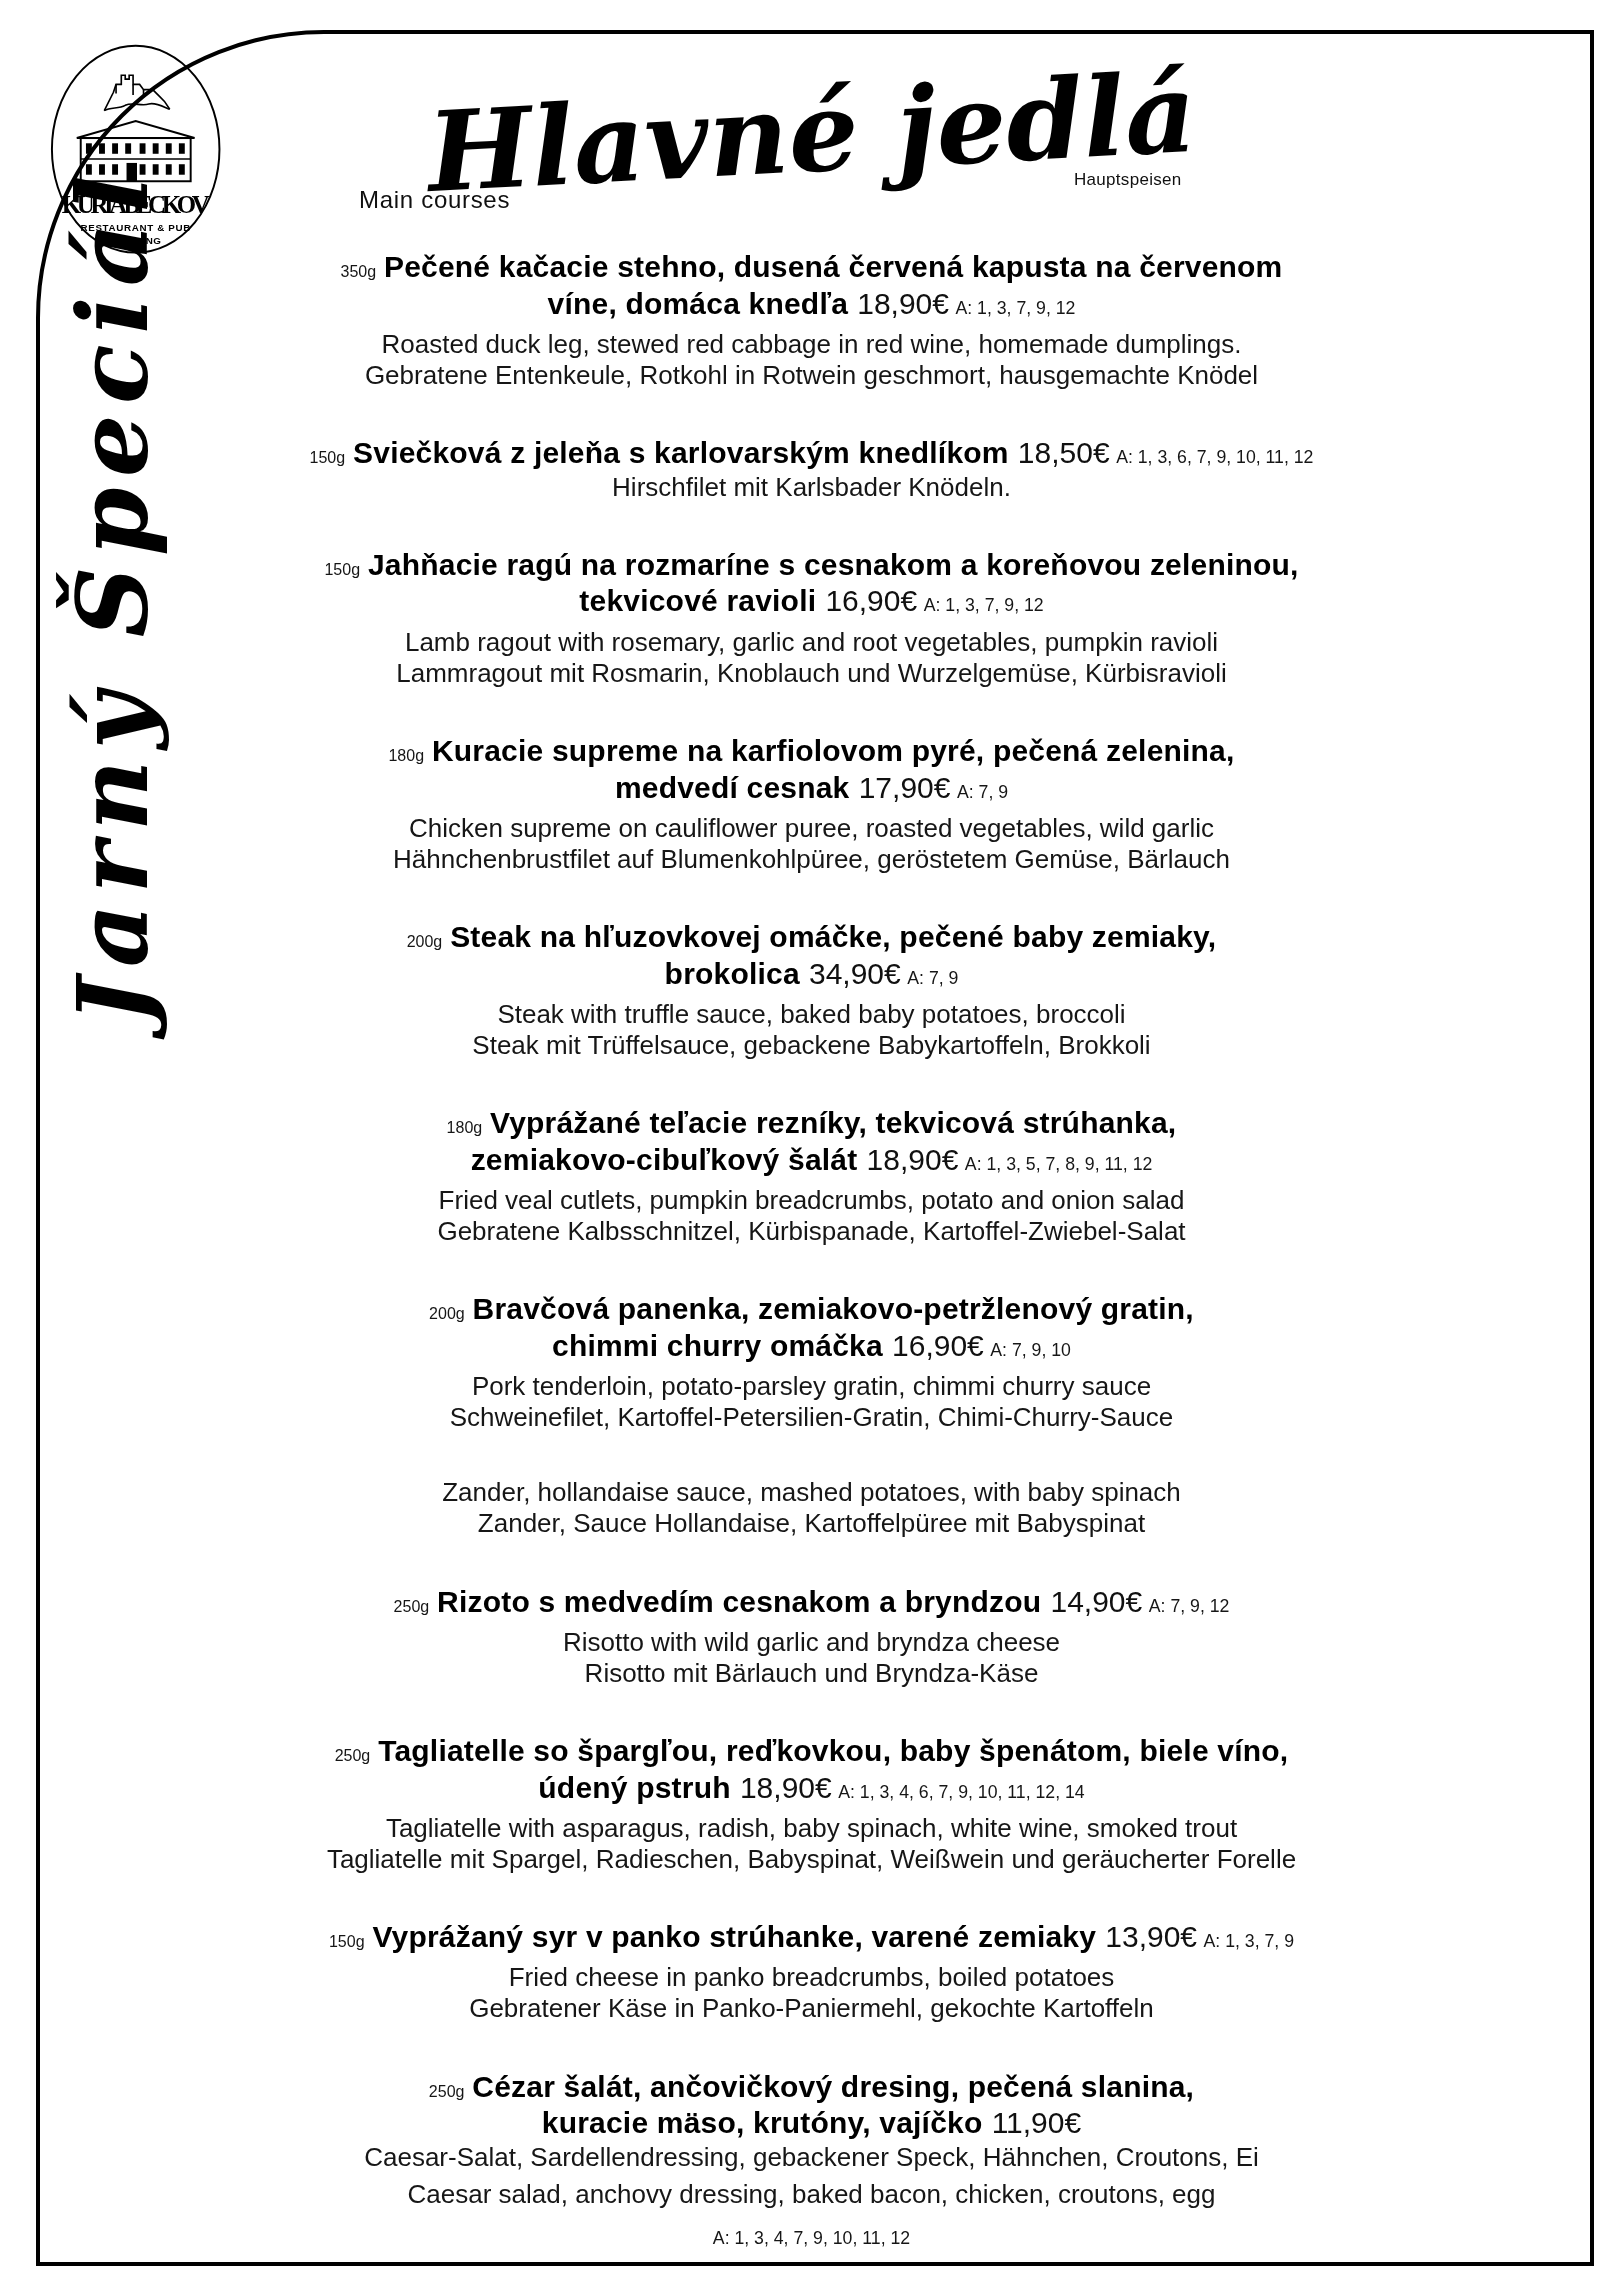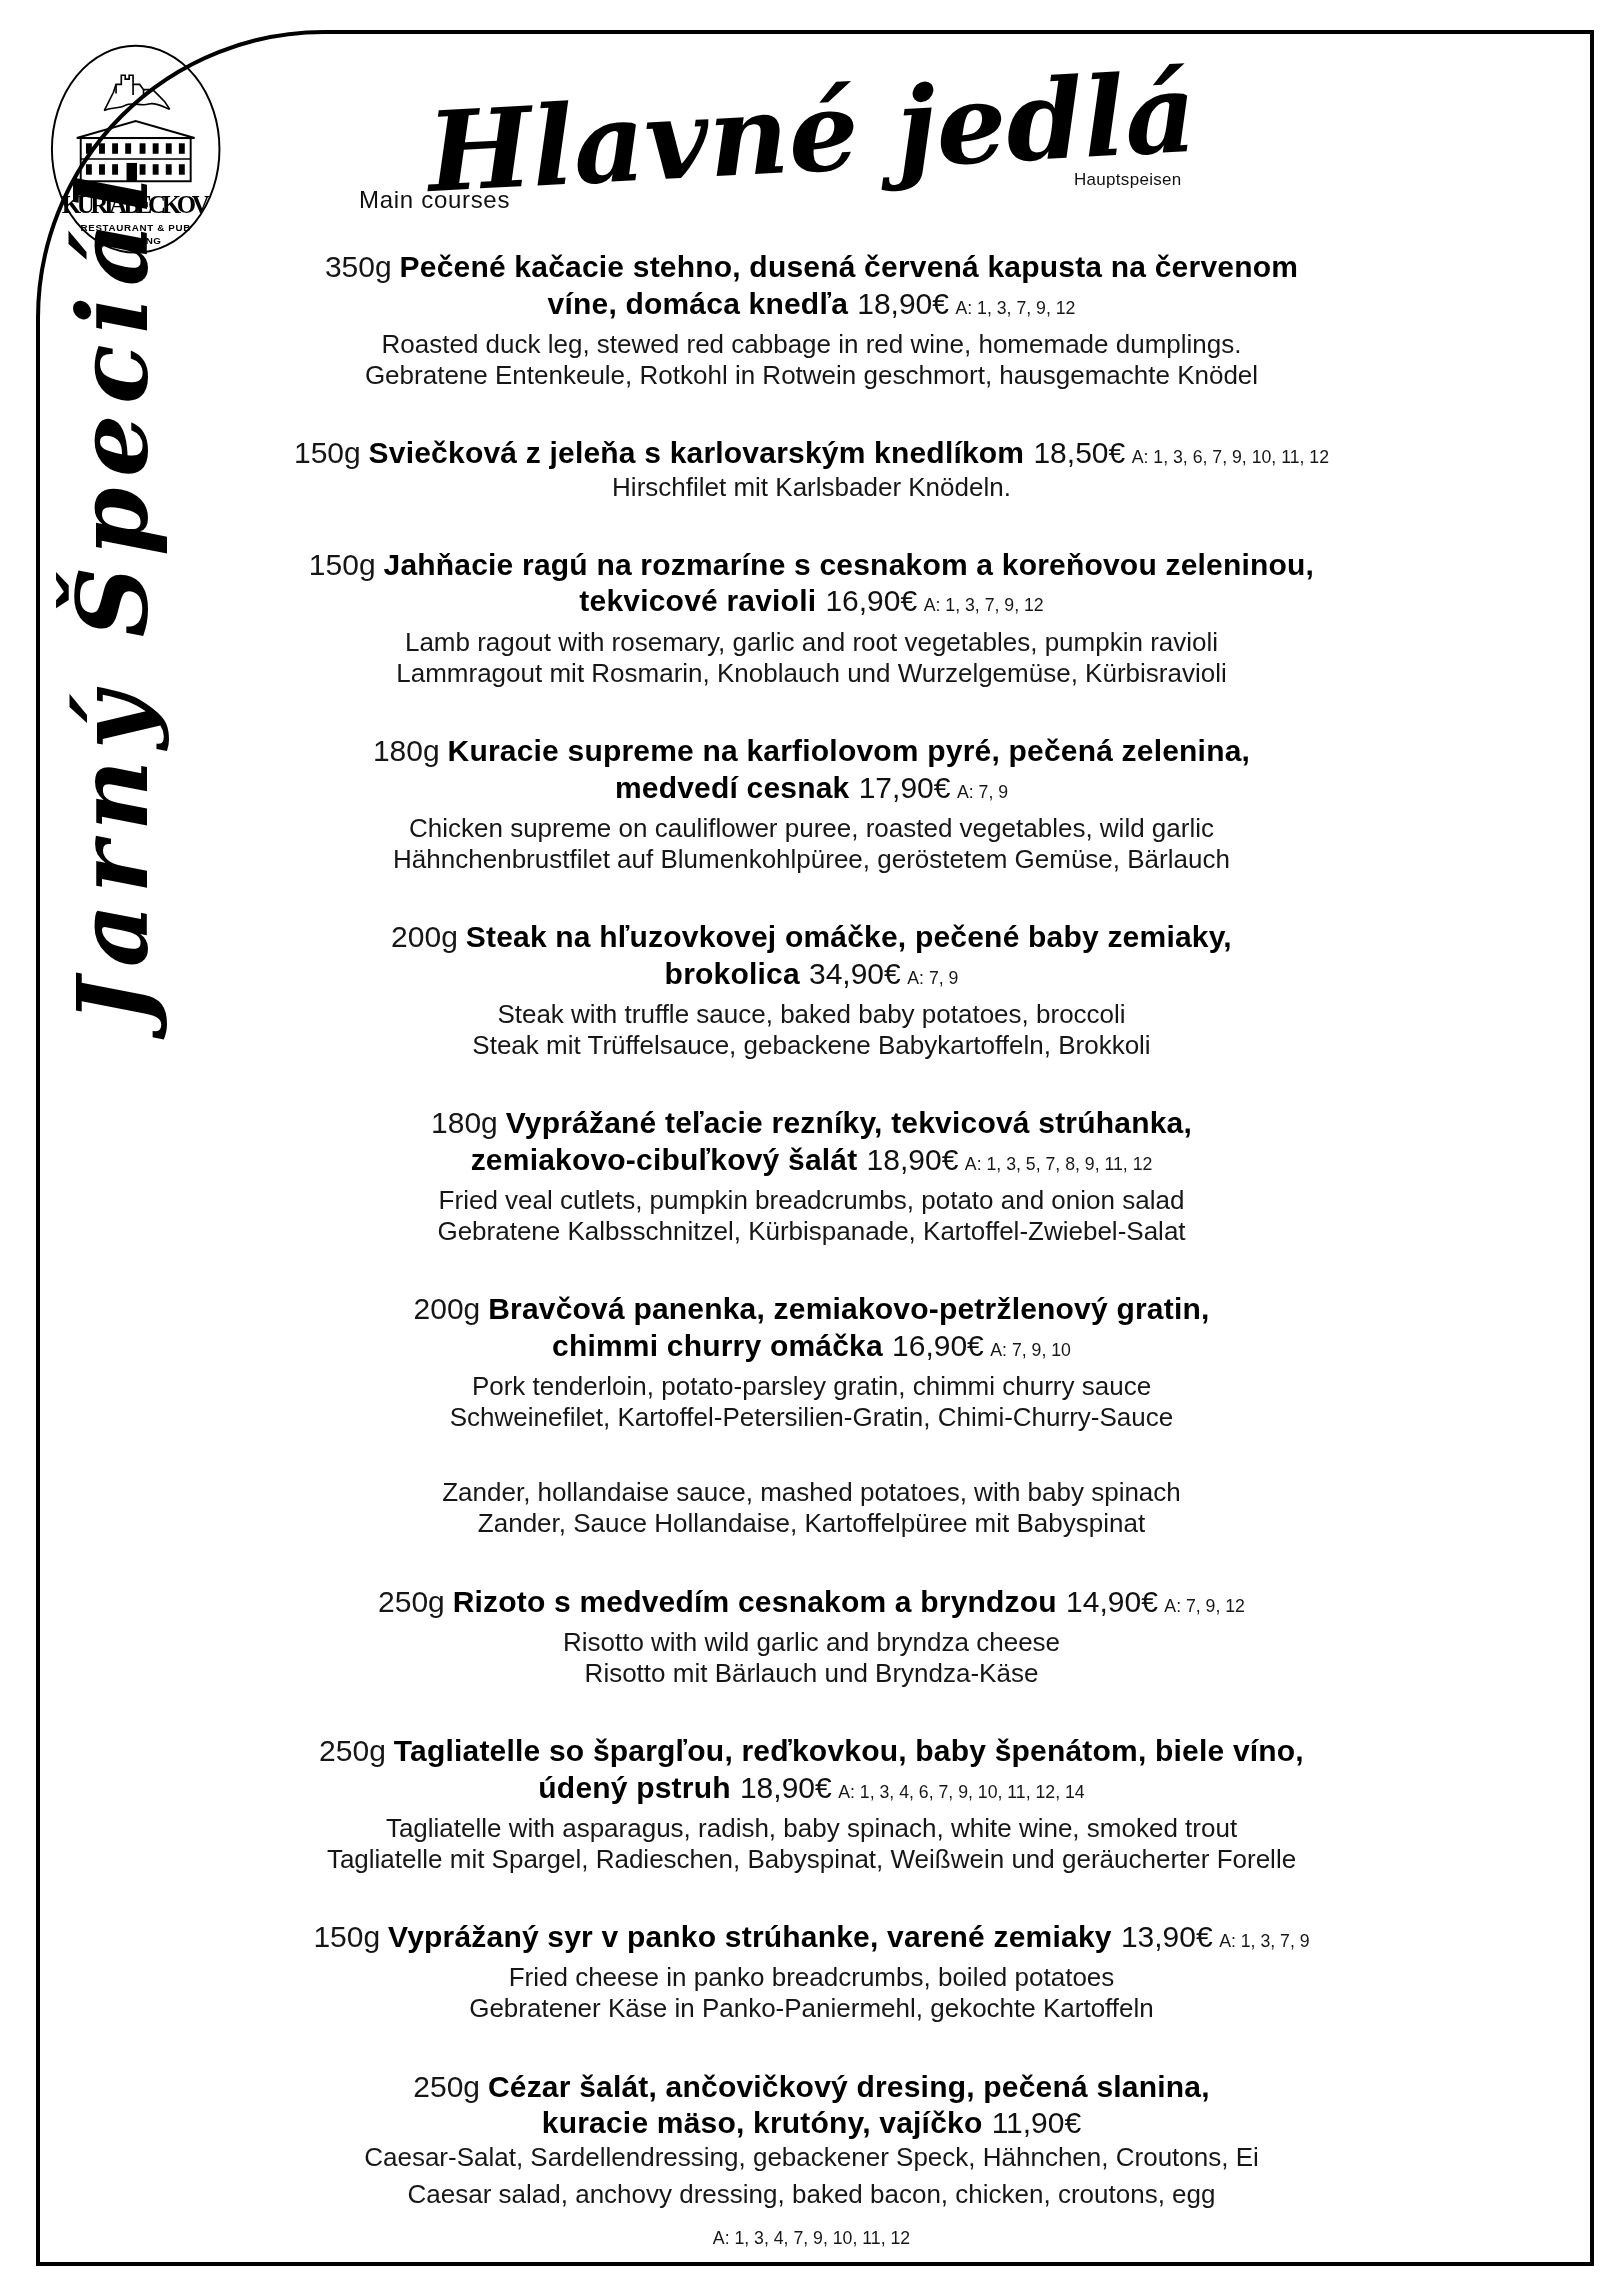--- a/index.html
+++ b/index.html
@@ -27,21 +27,21 @@
   .script-title{
     position:absolute;left:50%;top:68px;transform:translateX(-50%) rotate(-3deg);
     font-family:"DejaVu Serif","Liberation Serif",serif;
     font-style:italic;font-weight:700;font-size:110px;white-space:nowrap;
   }
   .hauptspeisen{position:absolute;left:1074px;top:170px;font-size:17px;letter-spacing:0.3px;color:#101010;}
   
   .menu{position:absolute;top:249px;left:98px;right:98px;text-align:center;}
   .dish{margin-bottom:44px;}
   .dish-title{font-size:30px;line-height:1.22;color:#000;}
-  .w{font-size:30px;margin-right:7.9px;color:#161616;}
+  .w{font-size:16px;margin-right:7.9px;color:#161616;}
   .n{font-weight:700;white-space:pre-wrap;letter-spacing:0.2px;margin-top:41px;}
   .p{margin-left:9.2px;font-weight:400;color:#101010;}
   .alg{font-size:17.7px;margin-left:6.5px;color:#161616;}
   .tr{font-size:26px;line-height:1.2;color:#161616;}
   .tr.en{margin-top:6.5px;}
   .al-below{font-size:17.7px;margin-top:17px;color:#161616;}
   svg text{fill:#000;}
 </style>
 </head>
 <body>

